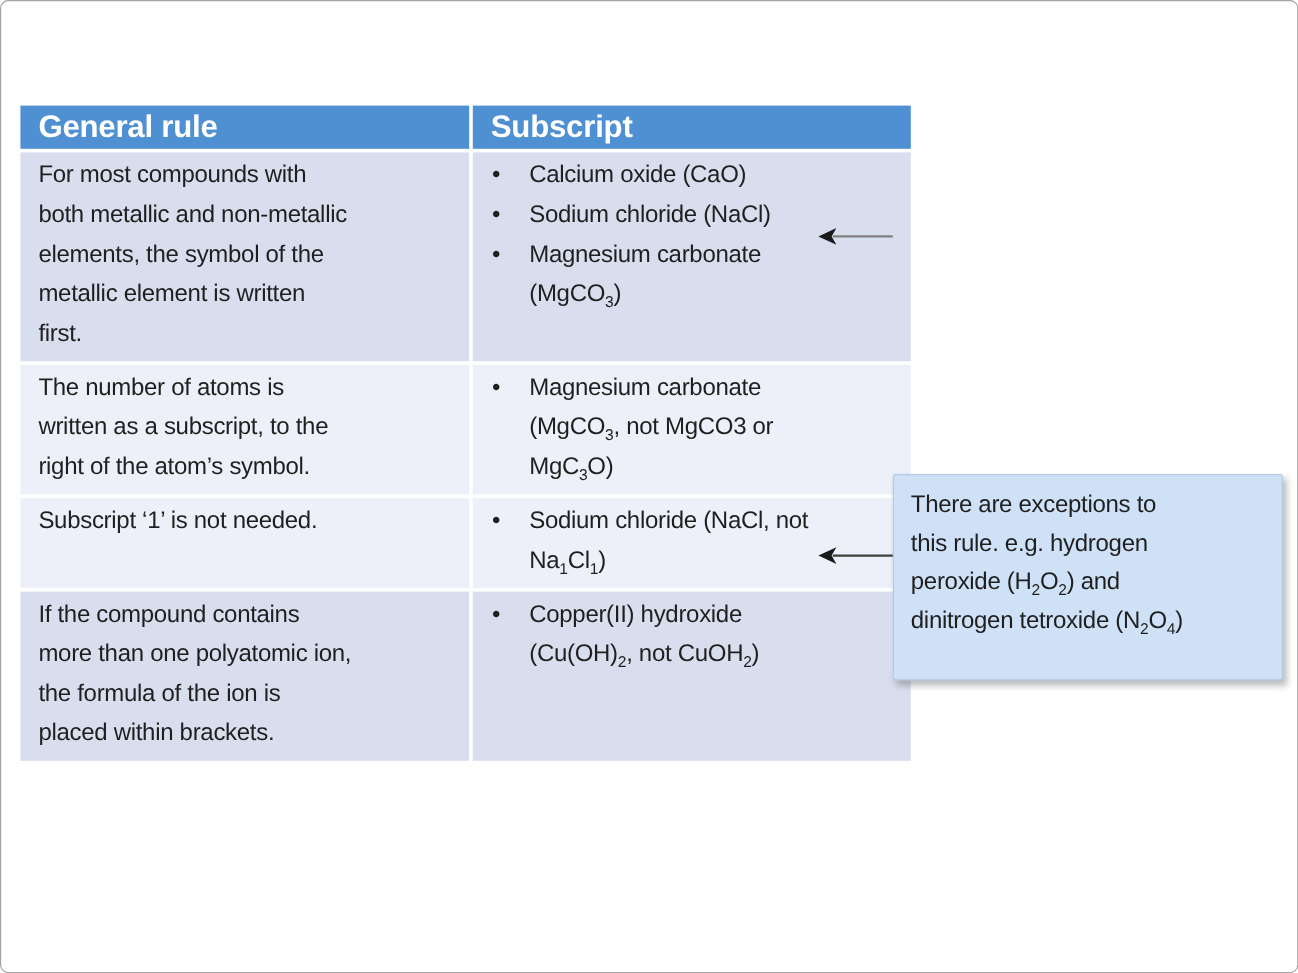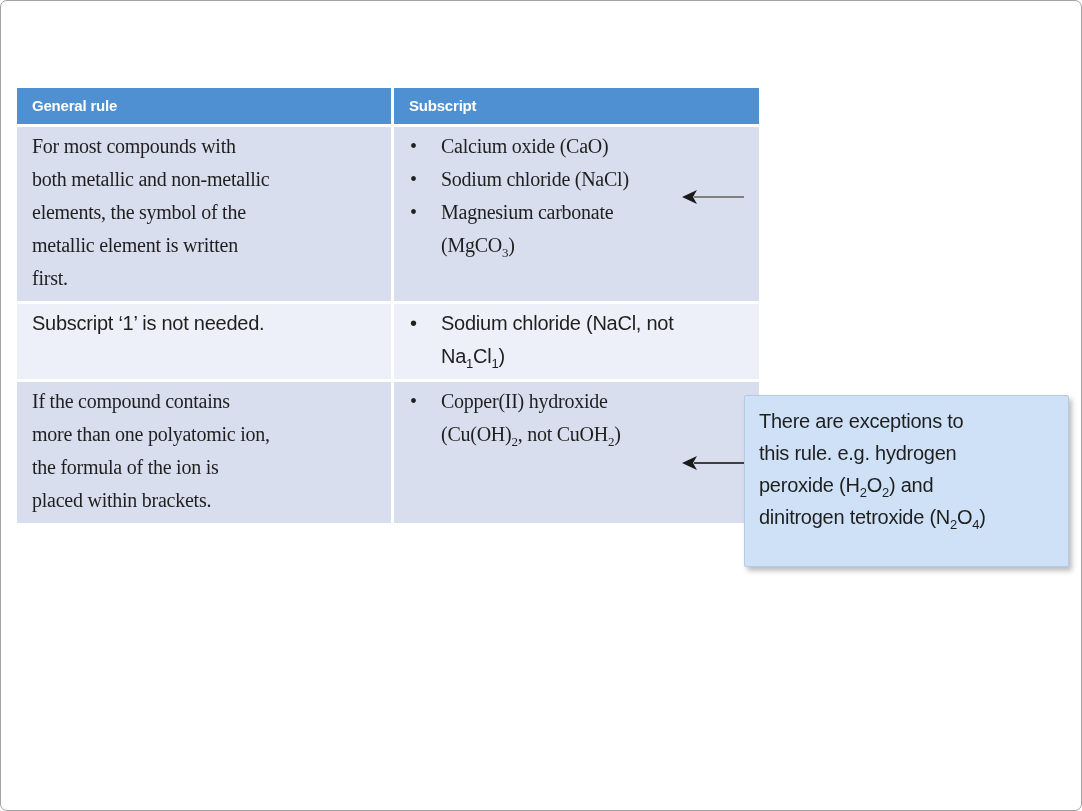--- a/index.html
+++ b/index.html
@@ -9,30 +9,30 @@
     font-family:"Liberation Sans", sans-serif; color:var(--text,#1f1f1f);
     overflow:hidden;
   }
   .rules-table {
     position:absolute; left:13px; top:84px; width:709px;
     border-collapse:collapse; table-layout:fixed;
   }
   .rules-table th, .rules-table td { border:3px solid #ffffff; }
   .rules-table th {
     background:var(--header-bg); color:var(--header-text);
-    font-size:15px; font-weight:bold; text-align:left;
+    font-size:26px; font-weight:bold; text-align:left;
     height:34px; padding:0 0 2px 15px; vertical-align:middle;
     letter-spacing:-0.2px;
   }
   .col-rule { width:359px; }
   .col-ex   { width:350px; }
   .rules-table td {
     vertical-align:top; font-size:20px; line-height:33px; letter-spacing:-0.25px;
   }
-  tr.shade-dark td  { background:var(--row-dark);font-family:Liberation Serif, serif; }
+  tr.shade-dark td  { background:var(--row-dark); }
   tr.shade-light td { background:var(--row-light); }
   .rule-cell     { padding:3px 6px 6px 15px; }
   .examples-cell { padding:3px 4px 6px 0; }
   .examples-list { margin:0; padding:0 0 0 47px; list-style:none; }
   .examples-list li { position:relative; }
   .examples-list li::before { content:"\2022"; position:absolute; left:-31px; }
   sub { font-size:13px; line-height:0; }
 
   .callout {
     position:absolute; left:743px; width:325px; box-sizing:border-box;
@@ -70,20 +70,28 @@
       <td class="rule-cell">For most compounds with<br>both metallic and non-metallic<br>elements, the symbol of the<br>metallic element is written<br>first.</td>
       <td class="examples-cell">
         <ul class="examples-list">
               <li>Calcium oxide (CaO)</li>
               <li>Sodium chloride (NaCl)</li>
               <li>Magnesium carbonate<br>(MgCO<sub>3</sub>)</li>
             </ul>
       </td>
     </tr>
 
+    <tr class="shade-light">
+      <td class="rule-cell">The number of atoms is<br>written as a subscript, to the<br>right of the atom’s symbol.</td>
+      <td class="examples-cell">
+        <ul class="examples-list">
+              <li>Magnesium carbonate<br>(MgCO<sub>3</sub>, not MgCO3 or<br>MgC<sub>3</sub>O)</li>
+            </ul>
+      </td>
+    </tr>
 
 
     <tr class="shade-light">
       <td class="rule-cell">Subscript ‘1’ is not needed.</td>
       <td class="examples-cell">
         <ul class="examples-list">
               <li>Sodium chloride (NaCl, not<br>Na<sub>1</sub>Cl<sub>1</sub>)</li>
             </ul>
       </td>
     </tr>

